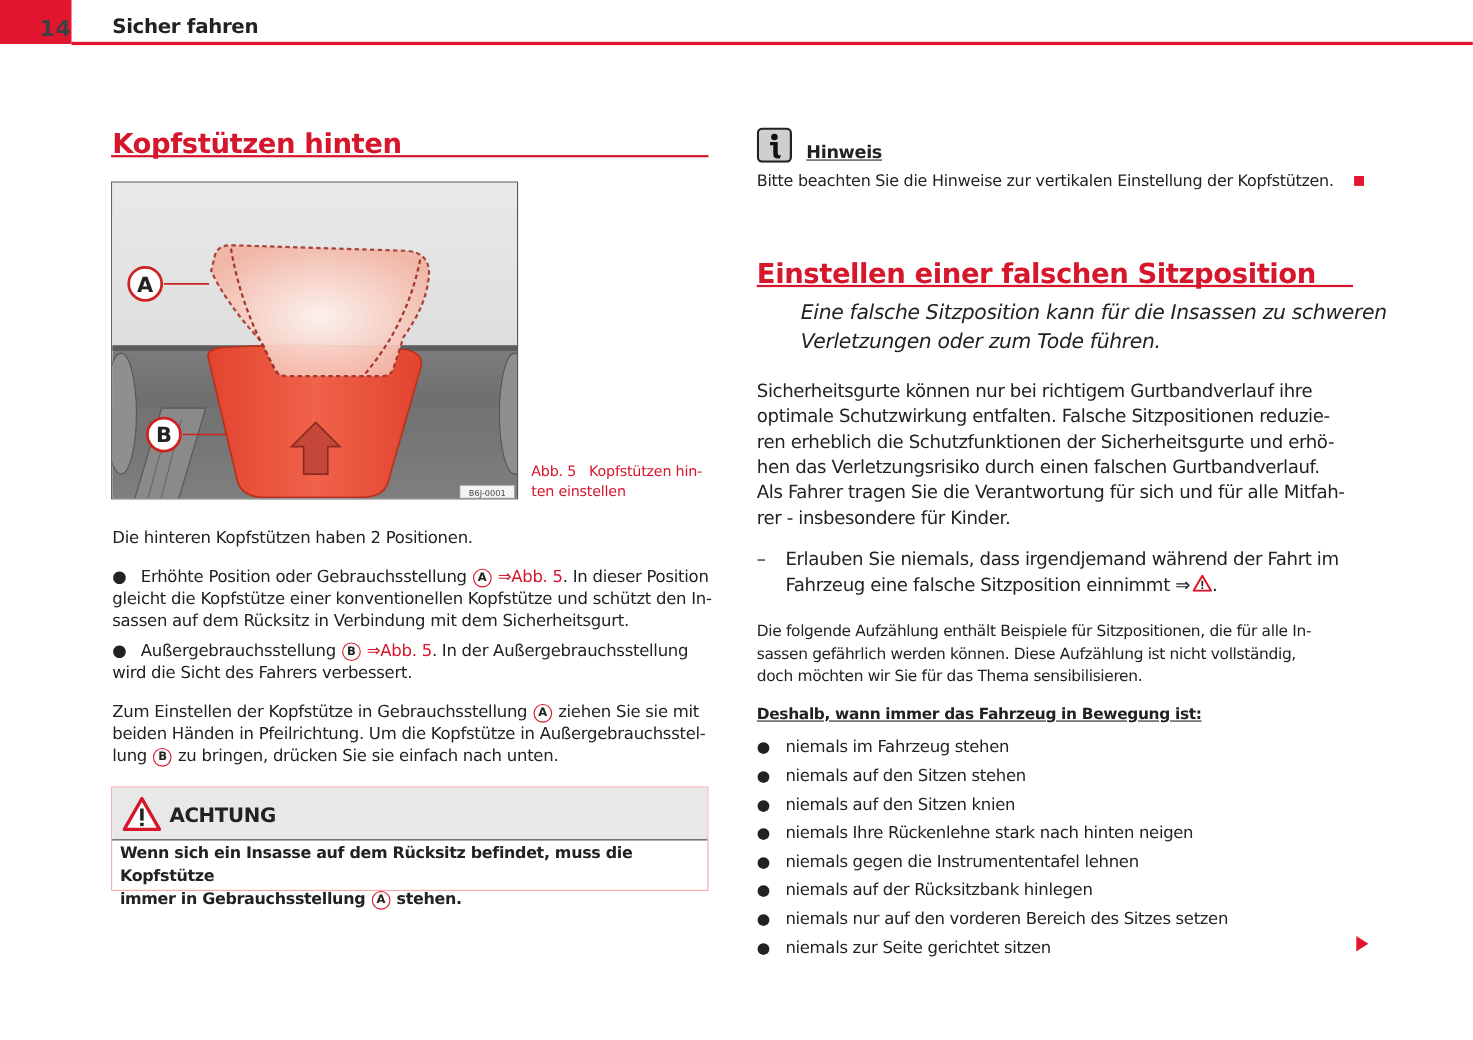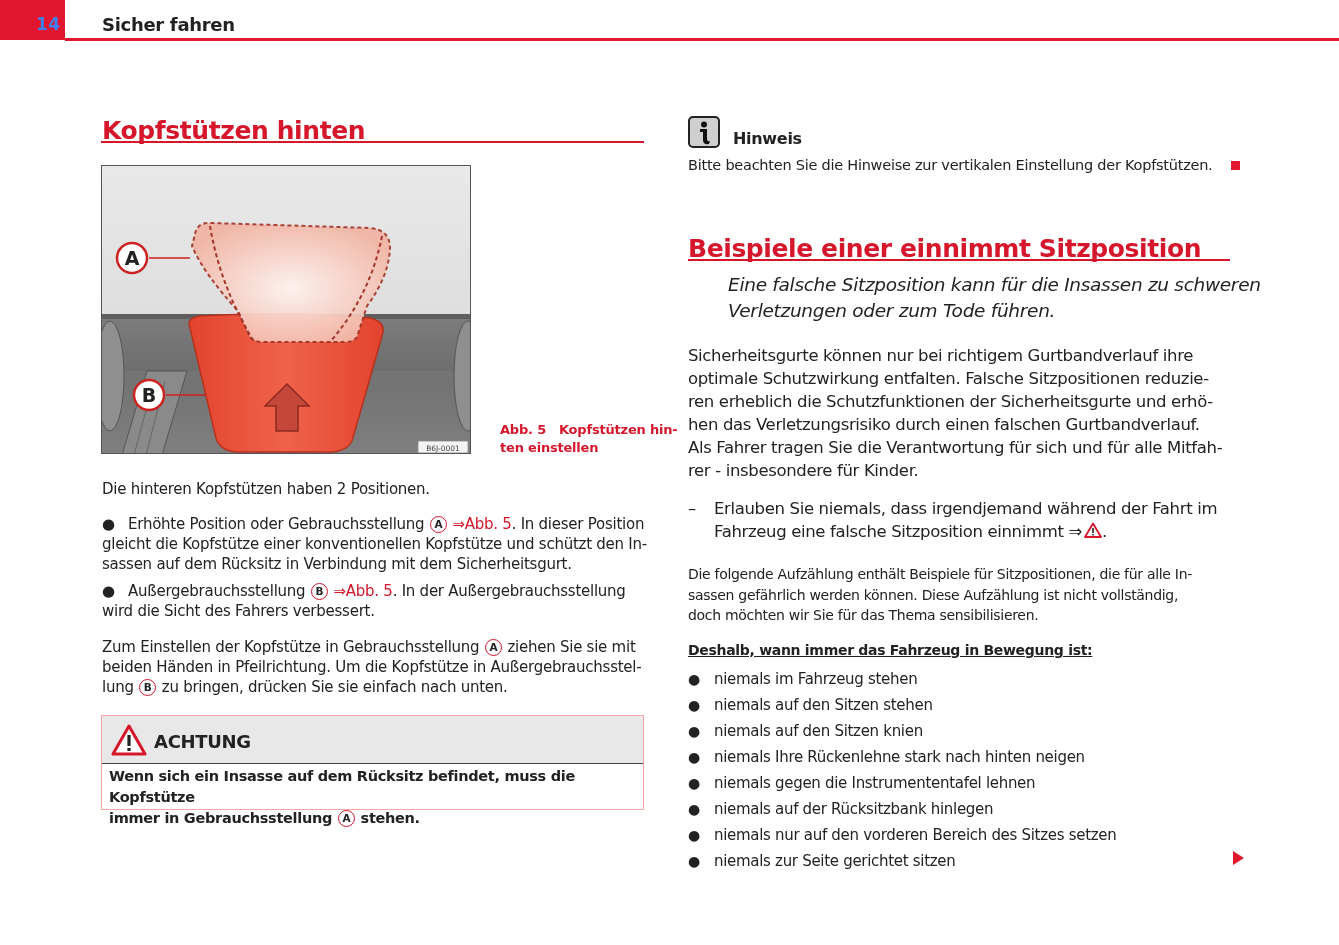--- a/index.html
+++ b/index.html
@@ -1,47 +1,47 @@
 <!DOCTYPE html>
 <html><head>
 <meta charset="utf-8">
 <style>
   * { box-sizing: border-box; margin: 0; padding: 0; }
   html, body { width: 1339px; height: 945px; background: #ffffff; overflow: hidden; }
   body { position: relative; font-family: "DejaVu Sans", "Liberation Sans", sans-serif; color: #1e1e1e; }
 
   
   .page-num-box { position: absolute; left: 0; top: 0; width: 65px; height: 40px; background: #e2172f; }
-  .page-num { position: absolute; left: 36px; top: 14px; font-size: 17px; font-weight: bold; color: #3b82f6; letter-spacing: 0.5px; }
+  .page-num { position: absolute; left: 36px; top: 14px; font-size: 20px; font-weight: bold; color: #404040; letter-spacing: 0.5px; }
   .header-title { position: absolute; left: 102px; top: 14px; font-size: 18px; font-weight: bold; color: #222; letter-spacing: -0.3px; }
   .header-rule { position: absolute; left: 65px; top: 38px; width: 1274px; height: 3px; background: #e2172f; }
 
   
   .sec-title { position: absolute; font-size: 25px; font-weight: bold; color: #d5162b; letter-spacing: -0.4px; }
   .sec-rule { position: absolute; height: 2px; background: #d5162b; }
 
   
   .figure { position: absolute; left: 101px; top: 165px; width: 370px; height: 289px; border: 1px solid #555; overflow: hidden; }
-  .fig-caption { position: absolute; left: 483px; top: 421px; font-size: 13px; font-weight: bold; color: #d5162b; line-height: 18px; letter-spacing: -0.2px; margin-left: 17px; }
+  .fig-caption { position: absolute; left: 483px; top: 421px; font-size: 13px; font-weight: normal; color: #d5162b; line-height: 18px; letter-spacing: -0.2px; }
 
   .p { position: absolute; font-size: 15px; line-height: 20px; letter-spacing: -0.25px; color: #222; }
   .bullet-dot { display: inline-block; width: 26px; }
   .circ { display: inline-block; width: 17px; height: 17px; border: 1.6px solid #d5162b; border-radius: 50%; font-size: 10.5px; font-weight: bold; line-height: 14px; text-align: center; color: #222; vertical-align: 1px; margin: 0 1px; }
   .link { color: #d5162b; }
 
   
   .warn-box { position: absolute; left: 101px; top: 715px; width: 543px; height: 95px; border: 1px solid #fca5a5; }
   .warn-head { height: 48px; background: #e8e8e8; border-bottom: 1px solid #444; position: relative; }
   .warn-icon { position: absolute; left: 9px; top: 8px; }
   .warn-title { position: absolute; left: 52px; top: 15px; font-size: 18px; font-weight: bold; color: #222; letter-spacing: -0.3px; }
   .warn-body { padding: 2px 7px; font-size: 14.5px; font-weight: bold; line-height: 21px; letter-spacing: -0.3px; color: #222; }
 
   
   .info-icon { position: absolute; left: 688px; top: 116px; width: 32px; height: 32px; }
-  .hinweis-title { position: absolute; left: 733px; top: 129px; font-size: 16px; font-weight: bold; color: #222; letter-spacing: -0.3px; }
+  .hinweis-title { position: absolute; left: 733px; top: 129px; font-size: 16px; font-weight: bold; color: #222; letter-spacing: -0.3px; text-decoration: underline; }
   .end-square { display: inline-block; width: 9px; height: 9px; background: #e2172f; }
   .lead { position: absolute; left: 728px; top: 272px; font-size: 18.5px; font-style: italic; line-height: 26px; letter-spacing: -0.3px; color: #222; font-family: "DejaVu Sans", sans-serif; }
   .body-lg { position: absolute; left: 688px; font-size: 16.5px; line-height: 23px; letter-spacing: -0.35px; color: #222; }
   .small { position: absolute; left: 688px; font-size: 14px; line-height: 20.5px; letter-spacing: -0.3px; color: #222; }
   .list { position: absolute; left: 688px; top: 666px; list-style: none; }
   .list li { font-size: 15px; line-height: 26px; letter-spacing: -0.3px; color: #222; height: 26px; }
   .list .dot { display: inline-block; width: 26px; font-size: 14px; }
   .next-arrow { position: absolute; left: 1233px; top: 851px; width: 0; height: 0; border-top: 7px solid transparent; border-bottom: 7px solid transparent; border-left: 11px solid #e2172f; }
 </style>
 </head>
@@ -151,21 +151,21 @@
   <rect x="1" y="1" width="30" height="30" rx="4" fill="#cfcfcf" stroke="#222" stroke-width="2"></rect>
   <circle cx="16" cy="8.5" r="3" fill="#111"></circle>
   <path d="M12 13 L19 13 L19 23 Q19 26 22 25 L21 28 Q15 29 15 24 L15 16 L12 16 Z" fill="#111"></path>
 </svg>
 <div class="hinweis-title">Hinweis</div>
 <div class="p" style="left:688px; top:155px; font-size:14.5px; white-space:nowrap;">
   <span>Bitte beachten Sie die Hinweise zur vertikalen Einstellung der Kopfstützen.</span>
   <span class="end-square" style="margin-left:14px;"></span>
 </div>
 
-<div class="sec-title" style="left:688px; top:234px;">Beispiele einer einnimmt Sitzposition</div>
+<div class="sec-title" style="left:688px; top:234px;">Einstellen einer falschen Sitzposition</div>
 <div class="sec-rule" style="left:688px; top:259px; width:542px;"></div>
 
 <div class="lead">
   <div>Eine falsche Sitzposition kann für die Insassen zu schweren</div>
   <div>Verletzungen oder zum Tode führen.</div>
 </div>
 
 <div class="body-lg" style="top:344px;">
   <div>Sicherheitsgurte können nur bei richtigem Gurtbandverlauf ihre</div>
   <div>optimale Schutzwirkung entfalten. Falsche Sitzpositionen reduzie-</div>

